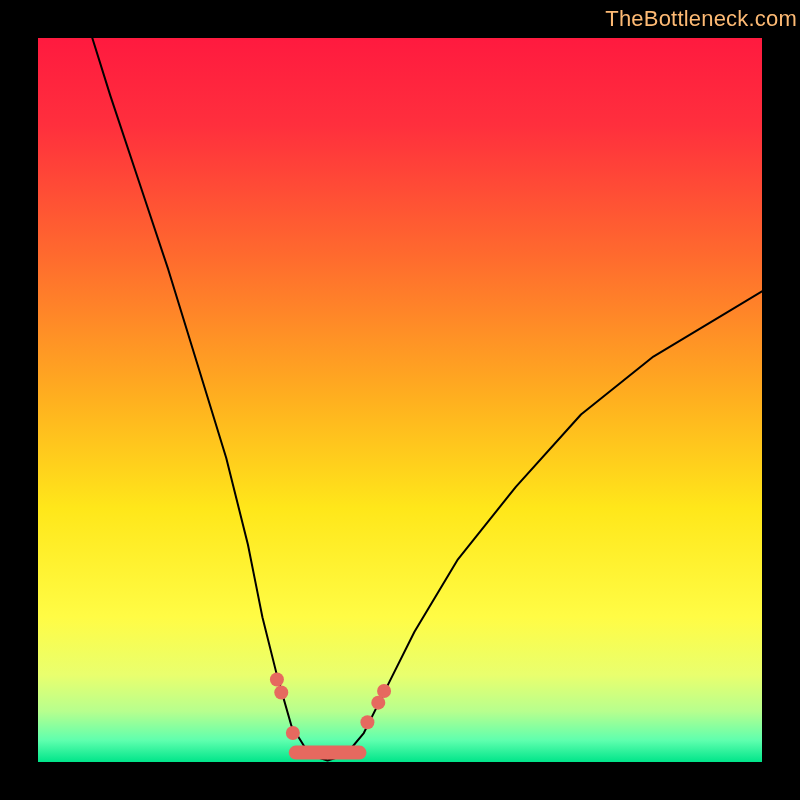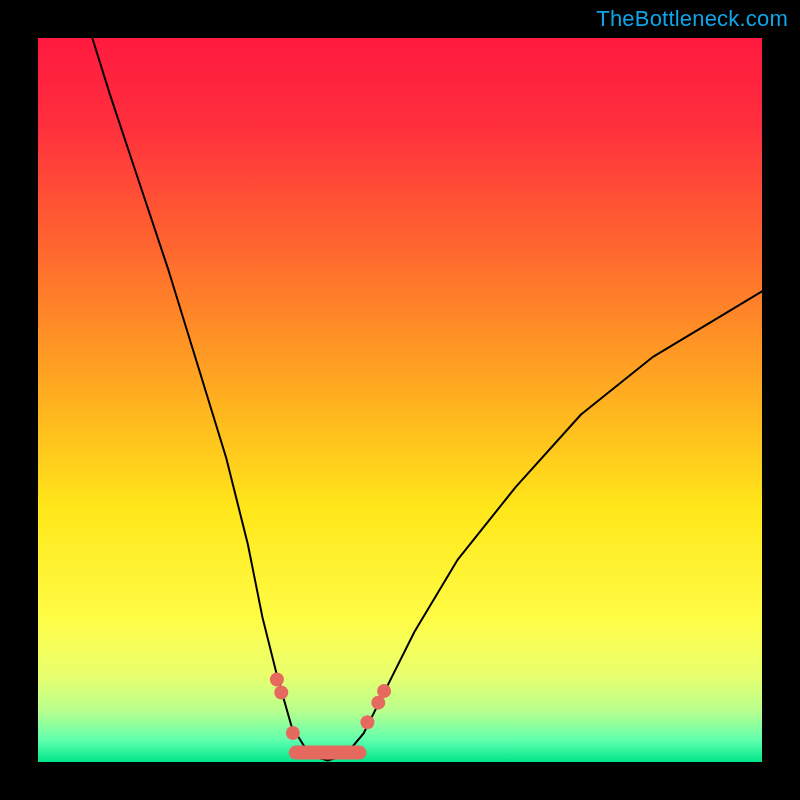--- a/index.html
+++ b/index.html
@@ -30,22 +30,22 @@
   .gradient {
     position: absolute;
     left: 0;
     top: 0;
     width: 100%;
     height: 100%;
   }
   .watermark {
     position: absolute;
     top: 6px;
-    right: 12px;
-    color: #0ea5e9;
+    right: 3px;
+    color: #fdba74;
     font-size: 22px;
     font-weight: 500;
     letter-spacing: 0.2px;
   }
   svg.curve {
     position: absolute;
     left: 0;
     top: 0;
   }
 </style>

